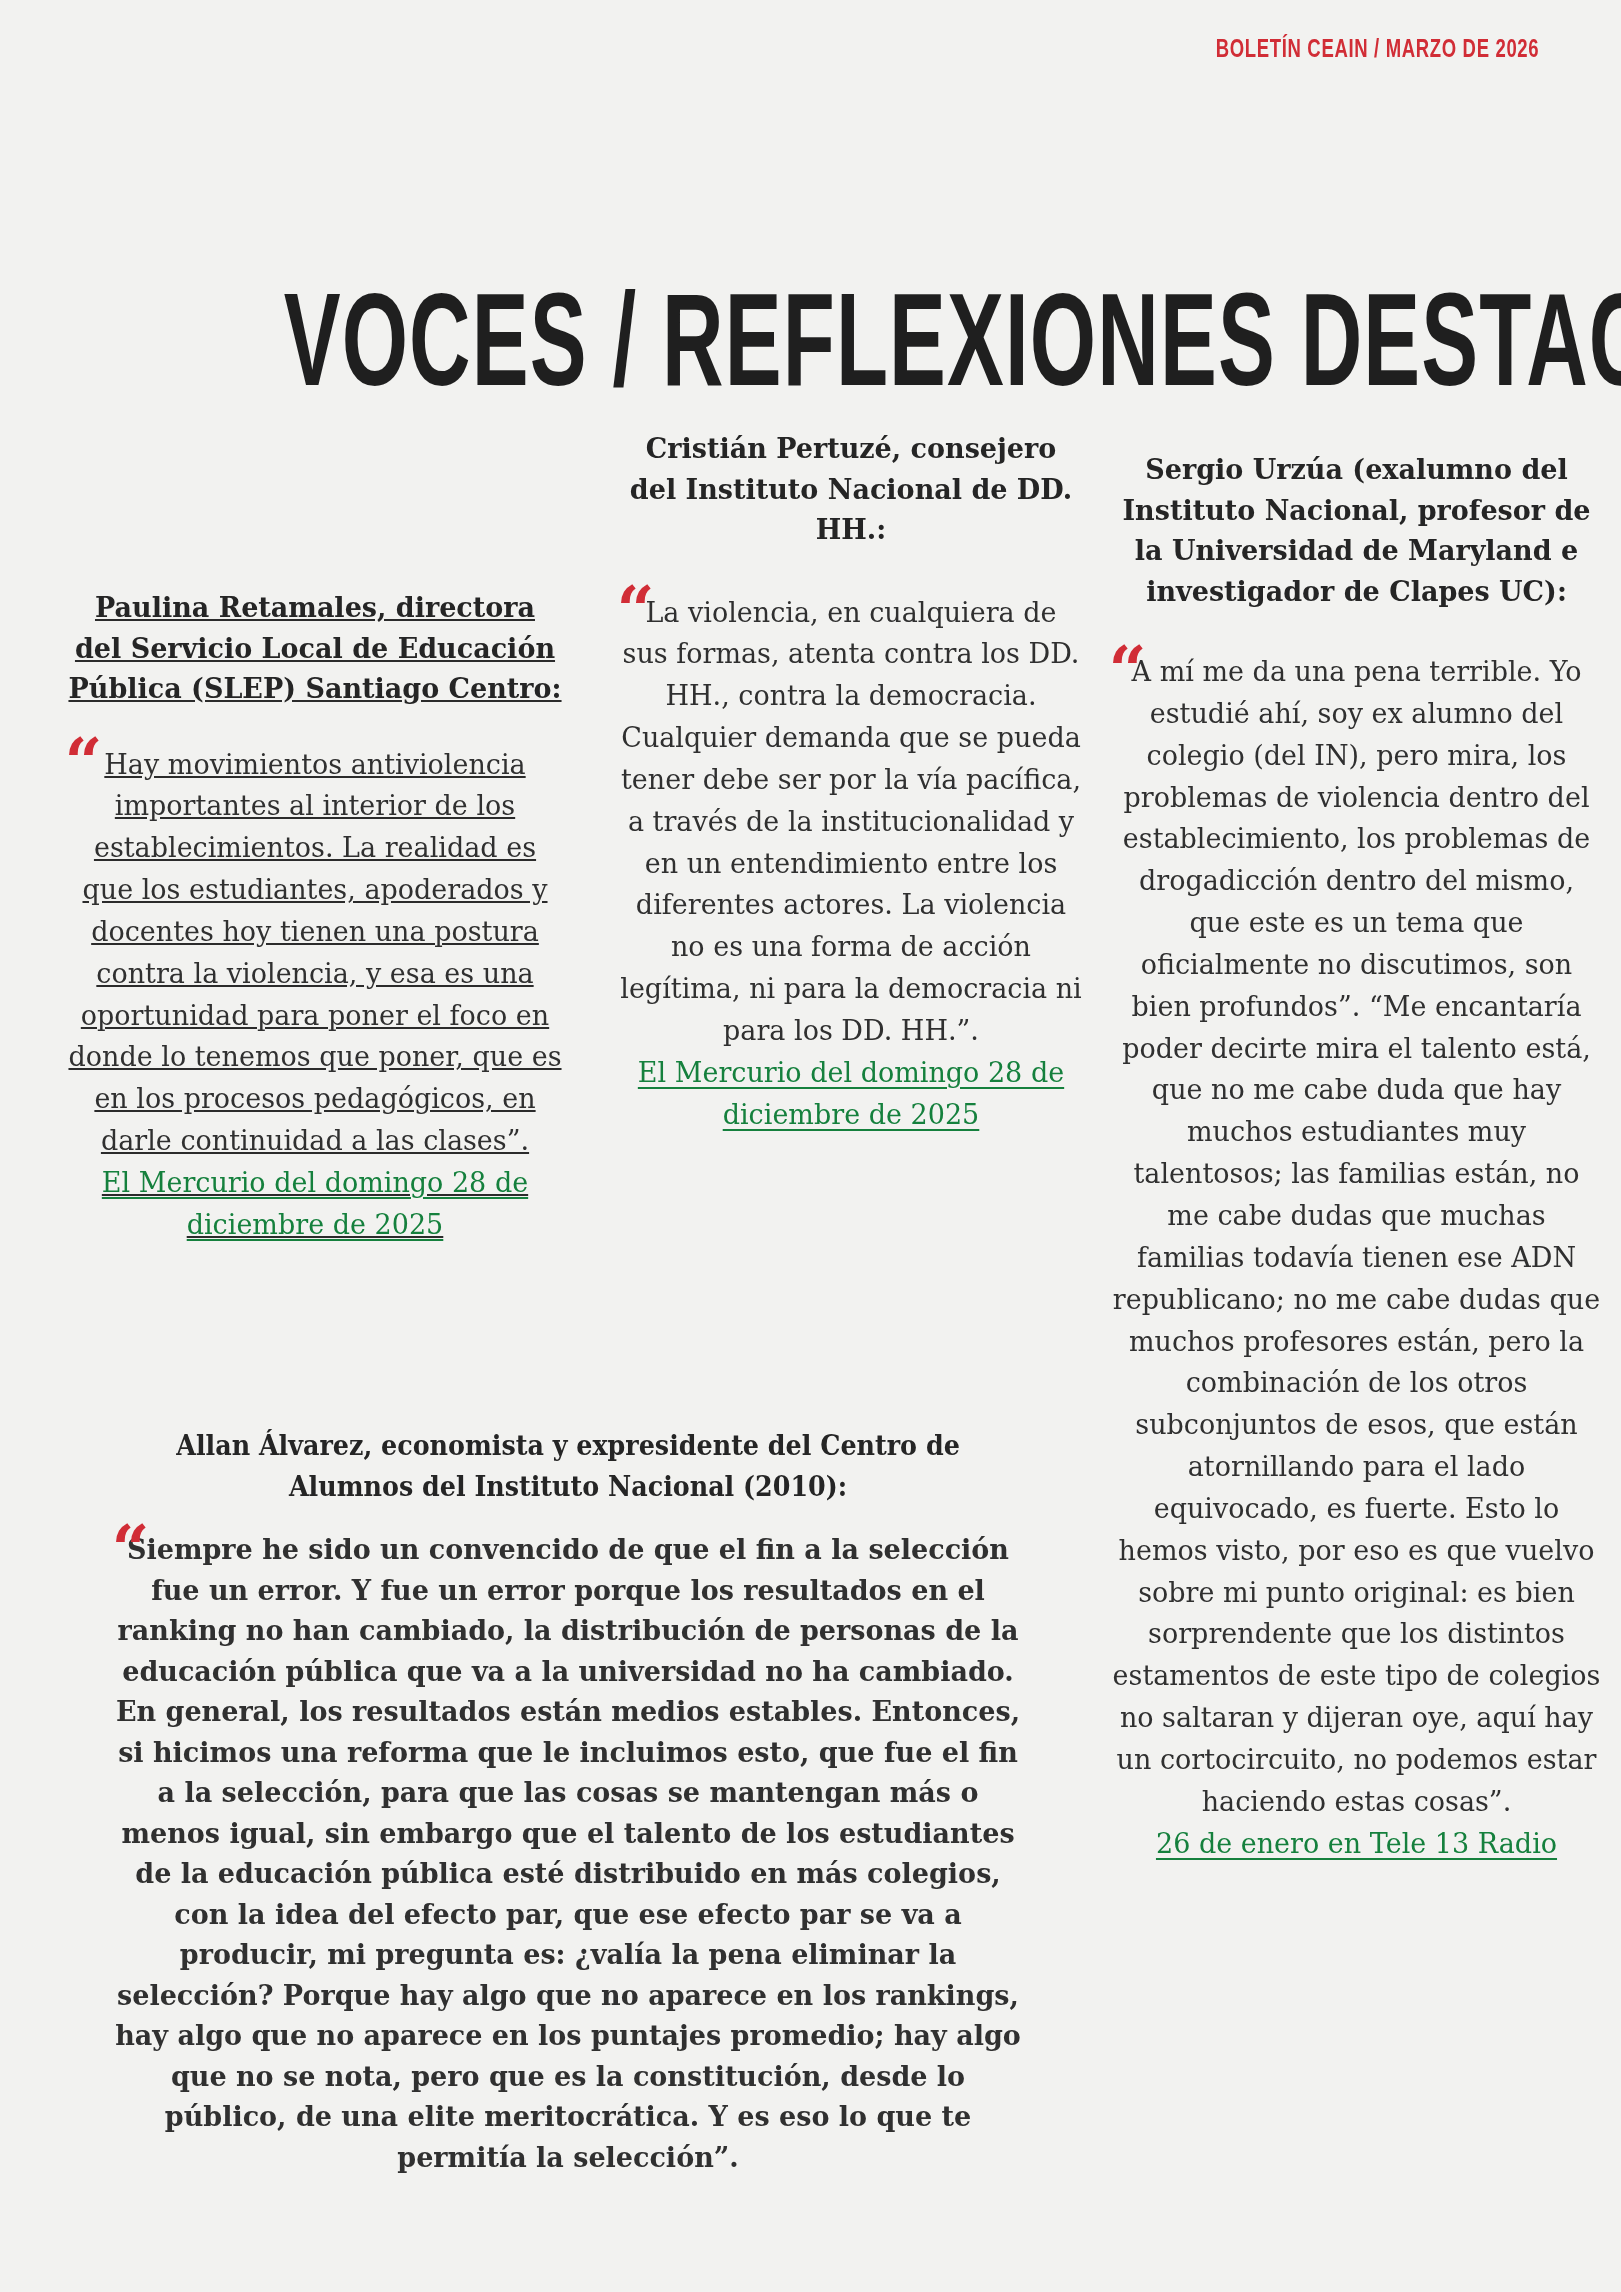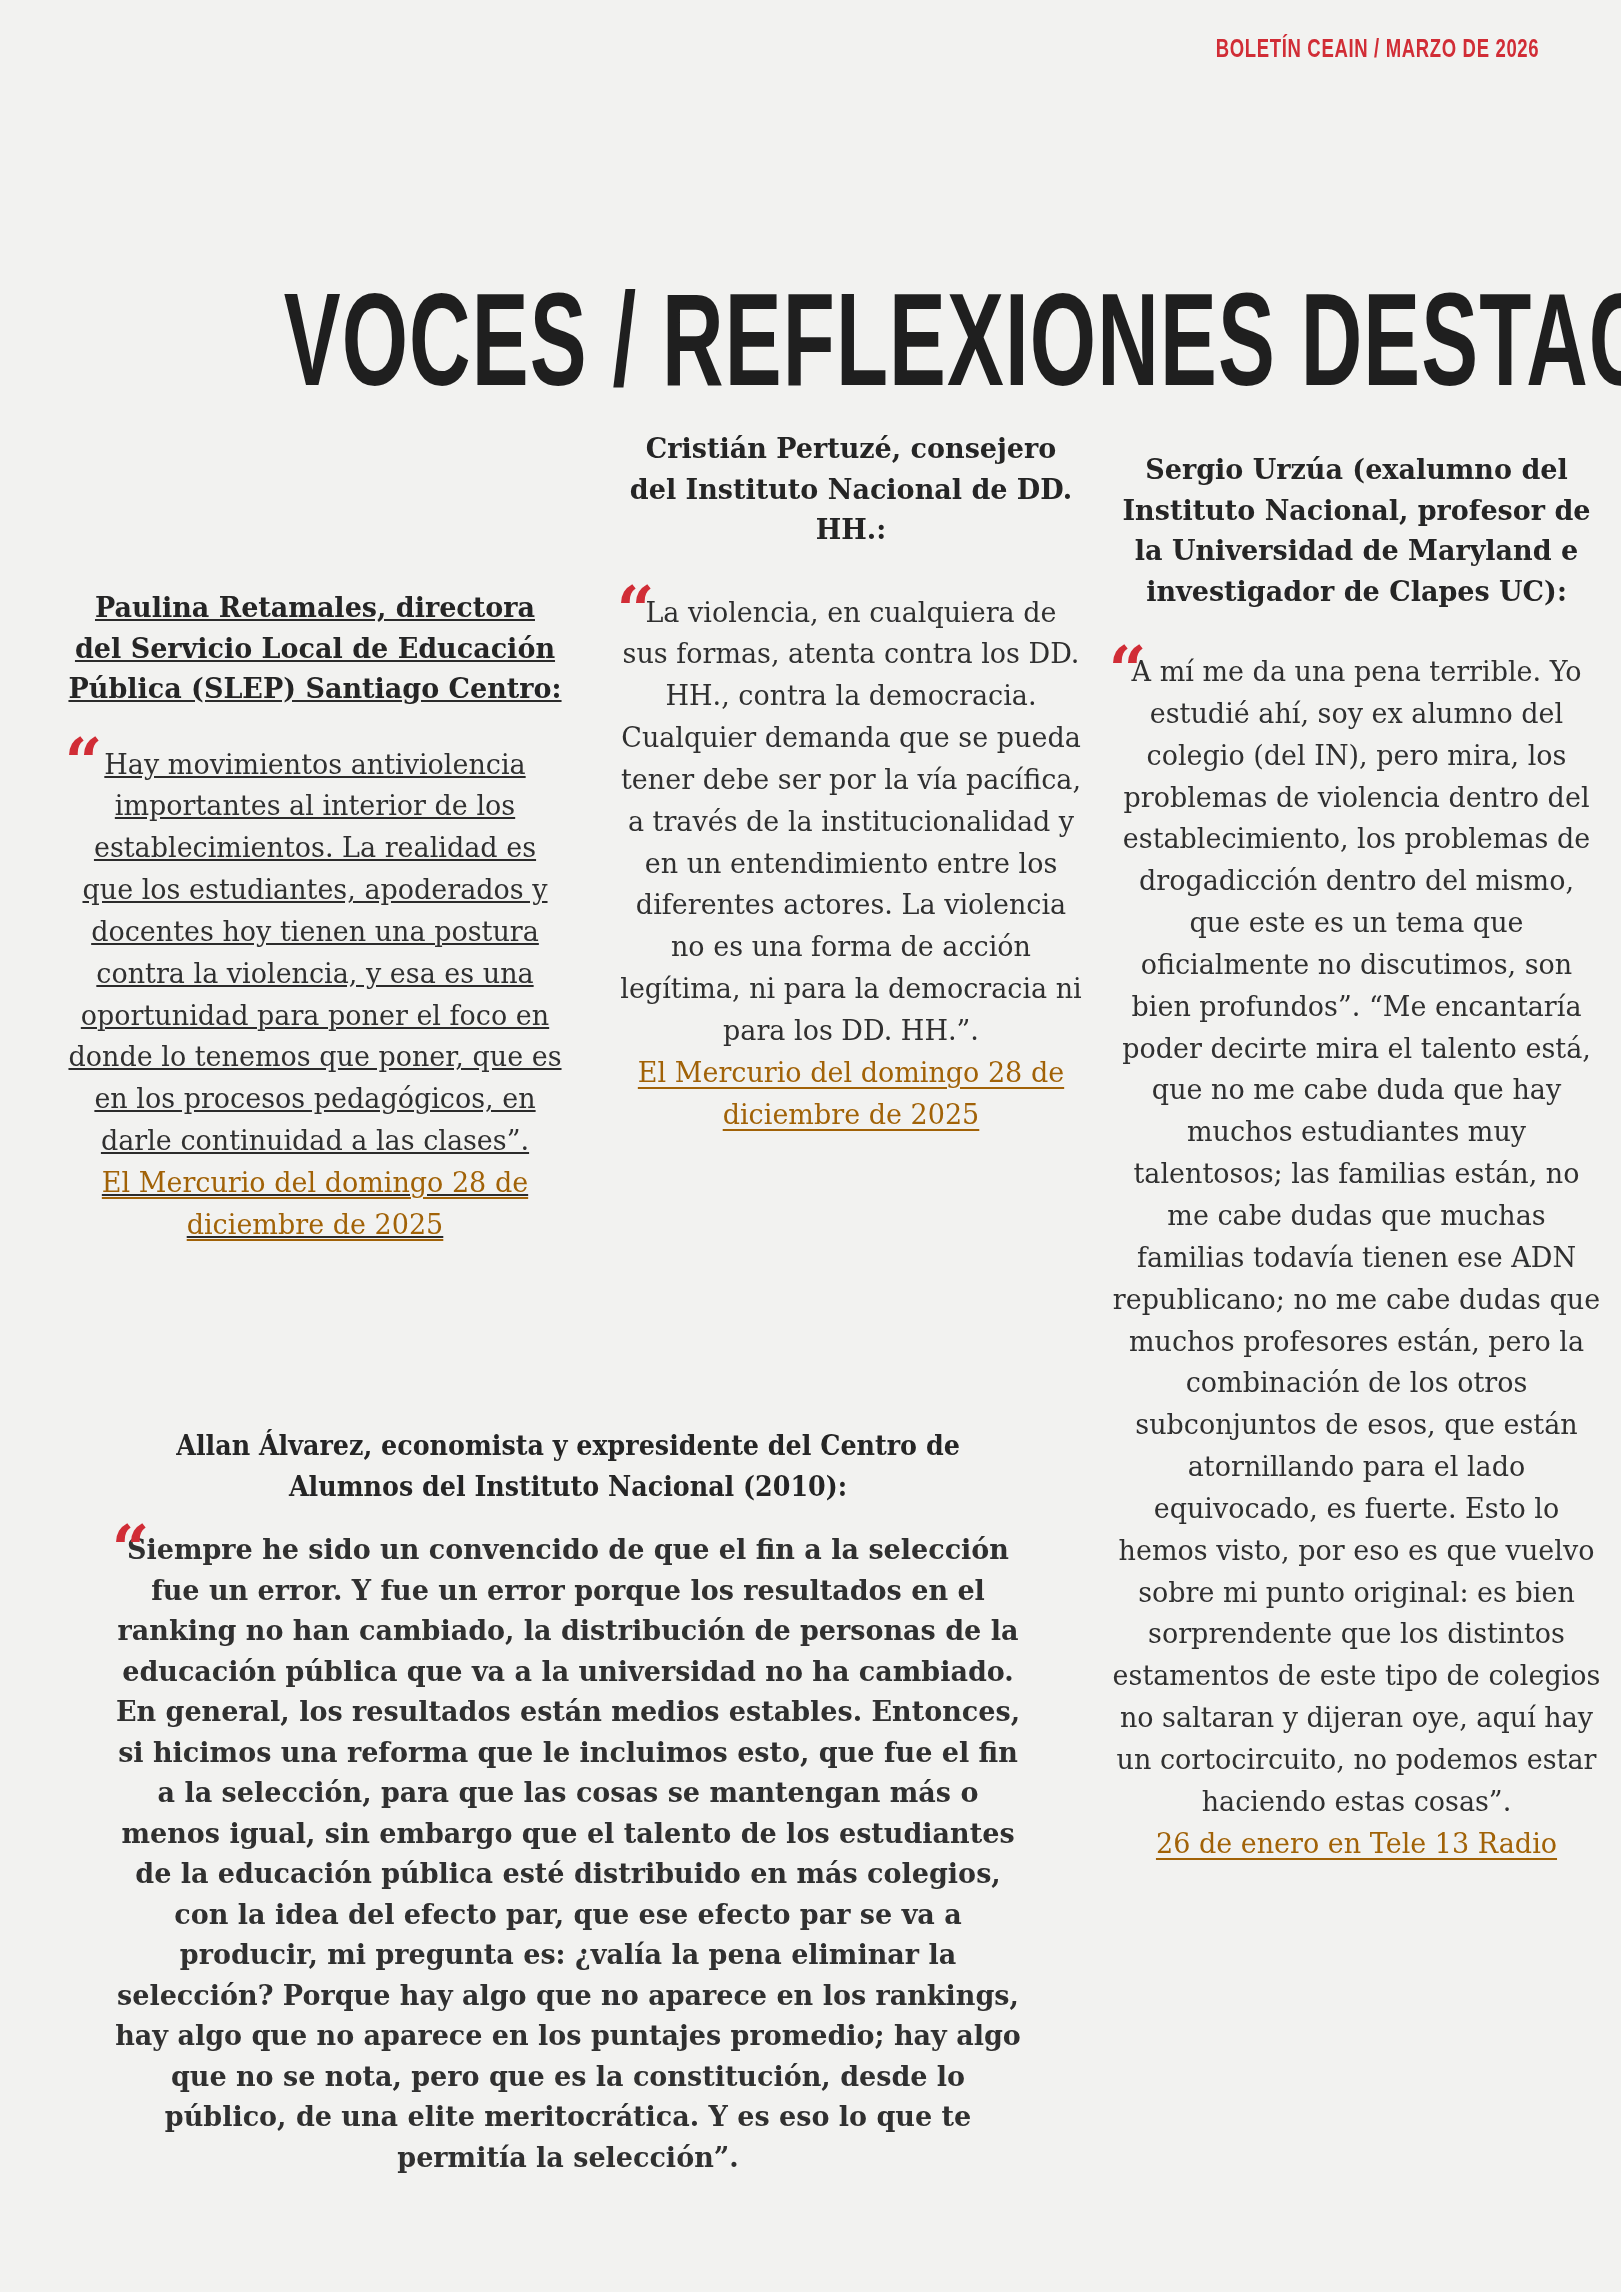--- a/index.html
+++ b/index.html
@@ -68,21 +68,21 @@
   .quote-text {
     font-size: 27px;
     line-height: 1.55;
     color: #303030;
   }
   .source {
     font-size: 27px;
     line-height: 1.55;
     text-decoration: underline;
     text-underline-offset: 4.5px;
-    color: #a16207;
+    color: #15803d;
     cursor: pointer;
   }
   .col1 { left: 68px;   top: 588px;  width: 494px; text-decoration: underline; }
   .col2 { left: 620px;  top: 429px;  width: 462px; }
   .col3 { left: 1112px; top: 450px;  width: 489px; }
   .bottom { left: 115px; top: 1426px; width: 906px; text-align: center; }
   .bottom .speaker { transform: scaleX(0.94); transform-origin: 50% 50%; }
   .bottom .quote-wrap { margin-top: 23px; }
   .bottom .quote-text, .bottom .source { line-height: 1.5; font-weight: bold; }
   .col2 .quote-wrap { margin-top: 41px; }

